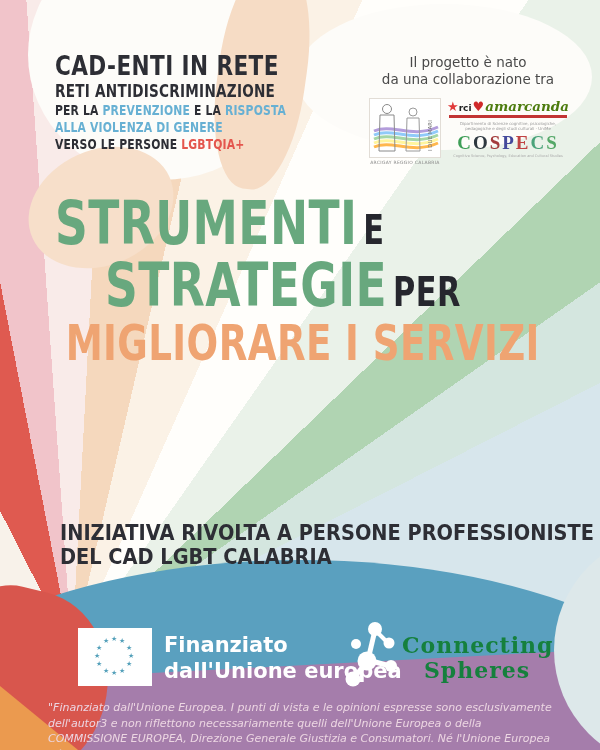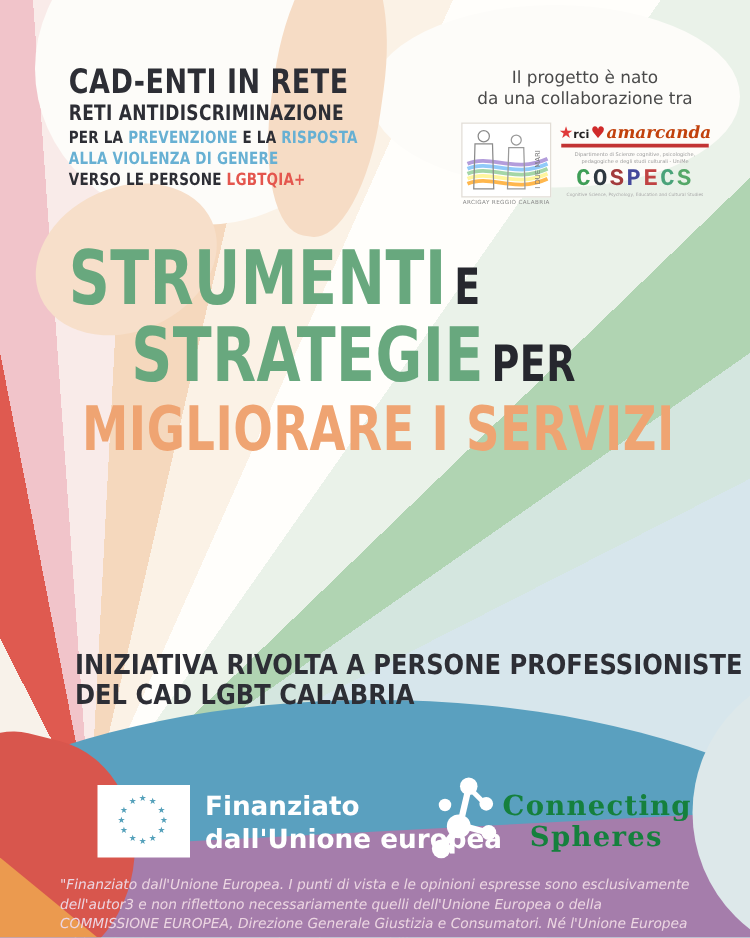--- a/index.html
+++ b/index.html
@@ -60,25 +60,25 @@
   .logos { display:flex; gap:8px; margin-top:10px; align-items:flex-start; justify-content:center; }
   .arcigay { width:72px; }
   .arcigay-box { width:72px; height:60px; background:#ffffff; border:1px solid #e2ddd6; position:relative; }
   .arcigay-cap { font-size:4.5px; color:#8a8a8a; letter-spacing:0.3px; margin-top:2px; white-space:nowrap; }
   .right-logos { width:118px; }
   .sam-row { display:flex; align-items:baseline; justify-content:center; white-space:nowrap; }
   .sam-star { color:#e03a3a; font-size:13px; line-height:13px; }
   .sam-rci { font-size:9px; font-weight:bold; color:#222; }
   .sam-heart { color:#d02a2a; font-size:13px; margin:0 1px; }
   .sam-name { font-family:"DejaVu Serif","Liberation Serif",serif; font-style:italic; font-weight:bold;
-              font-size:13.5px; color:#c2410c; }
+              font-size:13.5px; color:#4d7c0f; }
   .sam-bar { height:2.5px; background:#c23434; margin-top:1px; }
   .cospecs-cap { font-size:4px; color:#9a9a9a; line-height:5px; margin-top:3px; }
   .cospecs { font-size:19px; font-weight:bold; letter-spacing:2px; line-height:22px; margin-top:1px;
-             font-family:Liberation Mono, monospace; }
+             font-family:Liberation Serif, serif; }
   .cospecs span:nth-child(1){color:#3e9e57;} .cospecs span:nth-child(2){color:#2e3840;}
   .cospecs span:nth-child(3){color:#a33b3c;} .cospecs span:nth-child(4){color:#44499b;}
   .cospecs span:nth-child(5){color:#c04343;} .cospecs span:nth-child(6){color:#4aa37a;}
   .cospecs span:nth-child(7){color:#55a868;}
   .cospecs-cap2 { font-size:3.5px; color:#ababab; }
 
   
   .title { position:absolute; left:55px; top:176px; color:#2d2e35; }
   .title .t-row { transform:scaleX(0.76); transform-origin:left; white-space:nowrap;
                   font-weight:bold; display:flex; align-items:baseline; }

